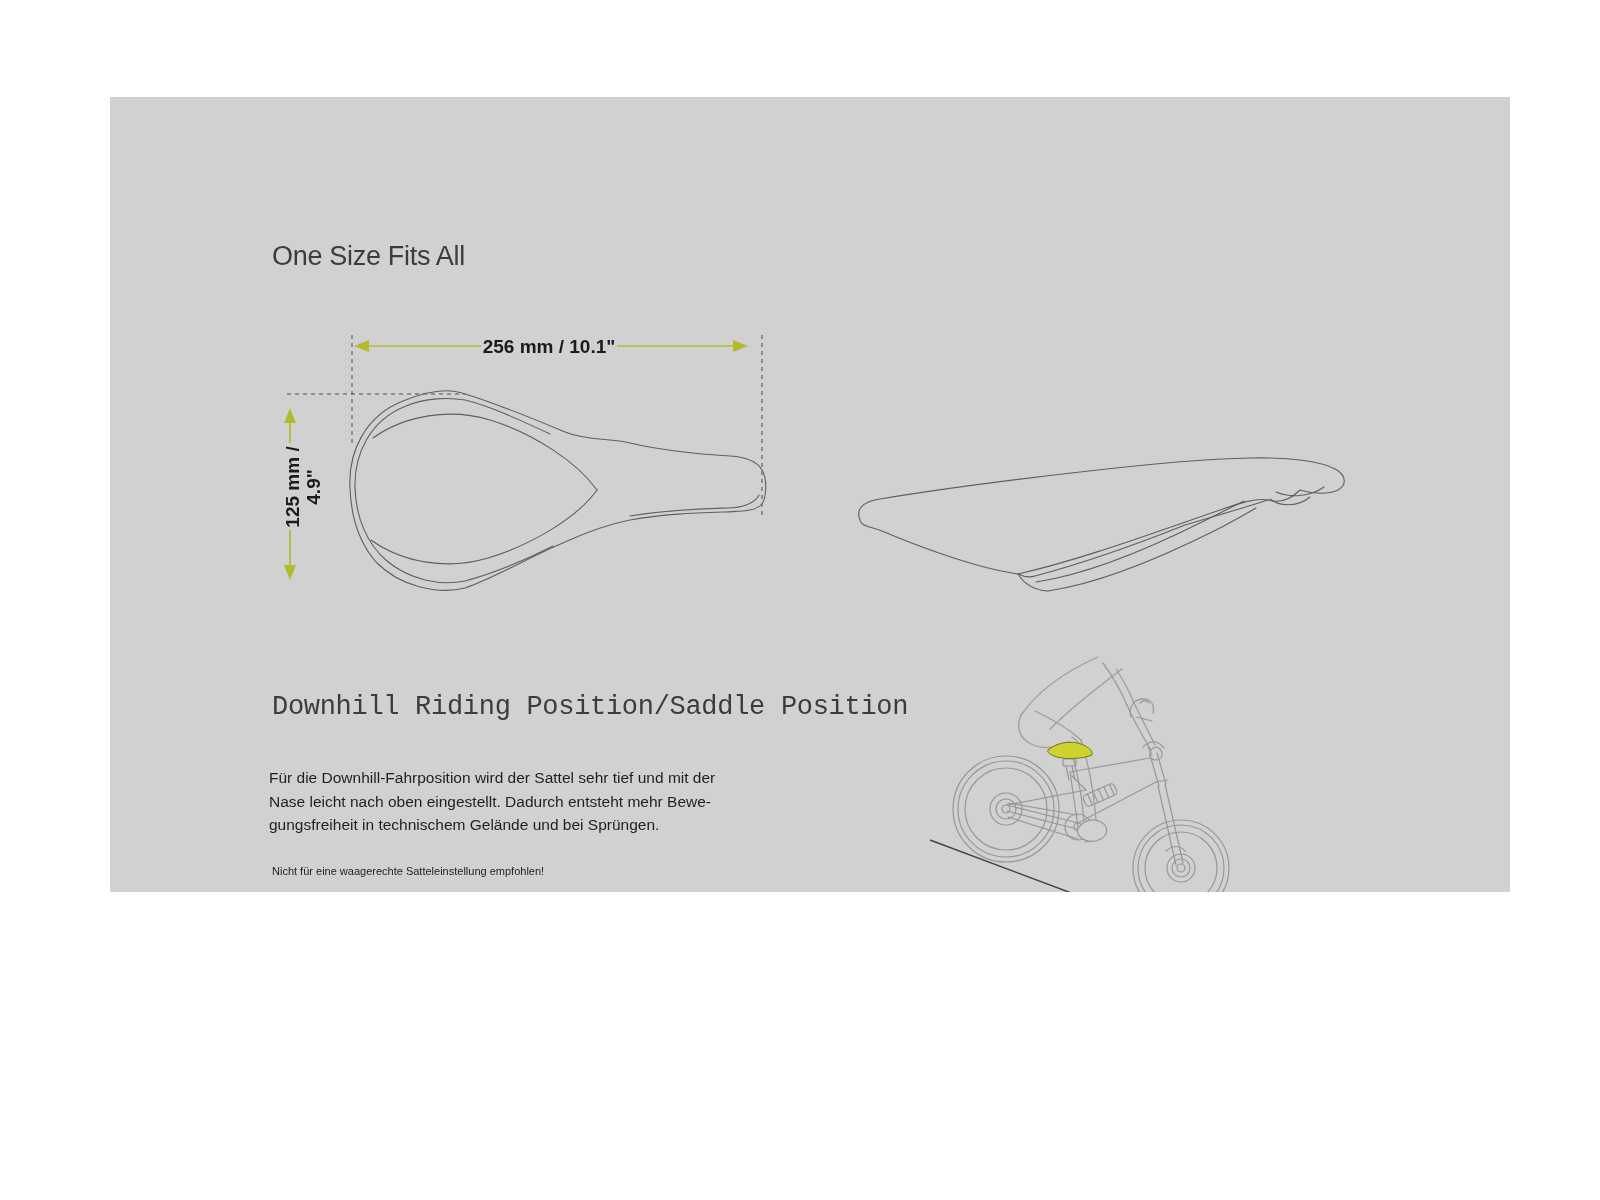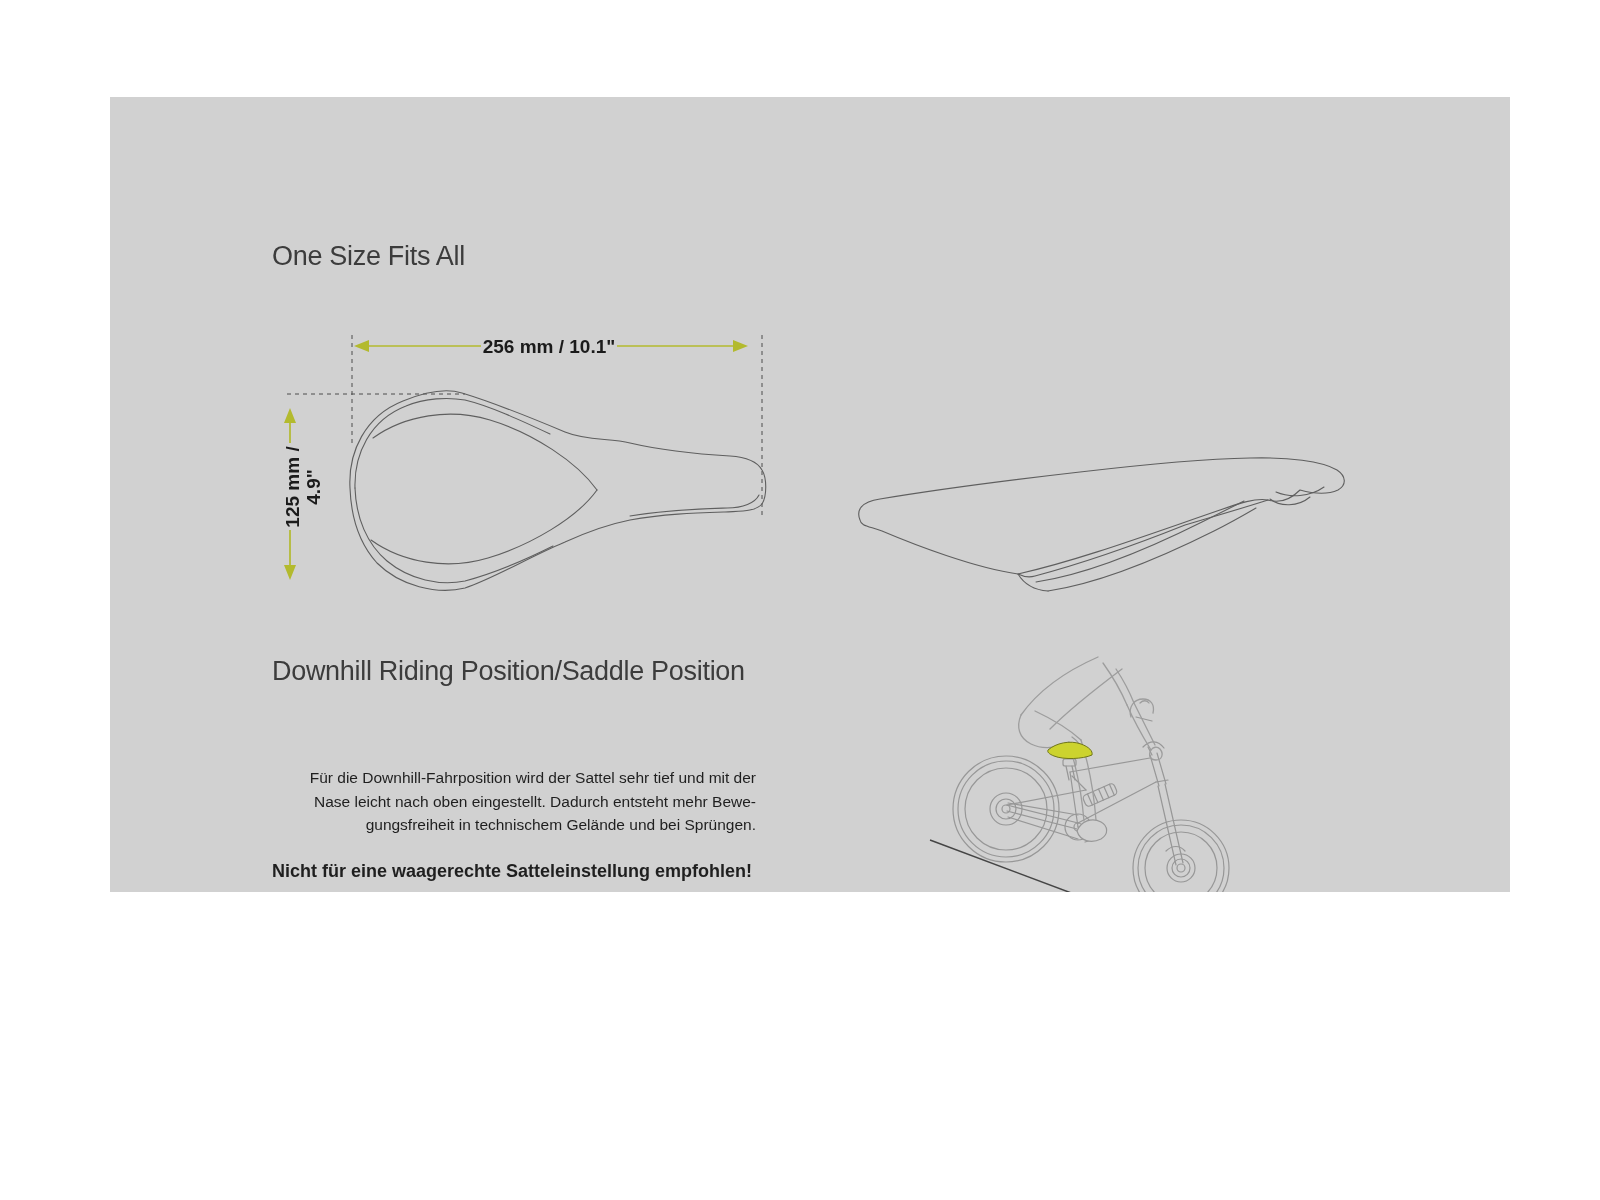--- a/index.html
+++ b/index.html
@@ -34,21 +34,21 @@
     color:var(--c-heading);
   }
   .body-text{
     position:absolute;
     font-size:15.5px;line-height:23.7px;
     color:var(--c-body);
     white-space:pre-line;
   }
   .note-text{
     position:absolute;
-    font-size:18px;line-height:23.7px;font-weight:bold;
+    font-size:11px;line-height:23.7px;font-weight:normal;
     color:var(--c-body);
     white-space:pre-line;
   }
   svg.fig{position:absolute;overflow:visible;}
   .dash line{stroke:var(--c-dash);stroke-width:1;stroke-dasharray:4 4;fill:none;}
   .acc-line{stroke:var(--c-accent);stroke-width:1.7;fill:none;}
   .acc-head{fill:var(--c-accent);stroke:none;}
   .dim-label{
     font-family:"Liberation Sans","DejaVu Sans",sans-serif;
     font-weight:bold;font-size:19px;fill:var(--c-dim_label);
@@ -138,23 +138,23 @@
 
       <path d="M 196 142 C 250 134, 310 108, 362 82 C 378 74, 392 67, 404 61"></path>
       <path d="M 208 151 C 262 143, 322 117, 374 91 C 390 83, 404 75, 416 68"></path>
       <path d="M 178 134 C 184 144, 194 150, 208 151"></path>
 
       <path d="M 430 59 C 440 67, 458 67, 470 57"></path>
       <path d="M 436 52 C 450 58, 470 57, 484 47"></path>
     </g>
   </svg>
 
-  <div class="heading" style="left:262px;top:656px;">Downhill Riding Position/Saddle Position</div>
-
-  <div class="body-text" style="left:246px;top:766px;width:500px;text-align:right;">Für die Downhill-Fahrposition wird der Sattel sehr tief und mit der
+  <div class="heading" style="left:262px;top:692px;font-family:Liberation Mono, monospace;">Downhill Riding Position/Saddle Position</div>
+
+  <div class="body-text" style="left:259px;top:766px;width:500px;">Für die Downhill-Fahrposition wird der Sattel sehr tief und mit der
 Nase leicht nach oben eingestellt. Dadurch entsteht mehr Bewe-
 gungsfreiheit in technischem Gelände und bei Sprüngen.</div>
 
   <div class="note-text" style="left:262px;top:860px;width:520px;">Nicht für eine waagerechte Satteleinstellung empfohlen!</div>
 
   <svg class="fig" style="left:890px;top:655px;" width="330" height="300" viewBox="0 0 330 300">
     <line class="slope-line" x1="30" y1="185" x2="310" y2="290"></line>
     <g class="bike">
       <circle cx="106" cy="154" r="53"></circle>
       <circle cx="106" cy="154" r="48"></circle>

